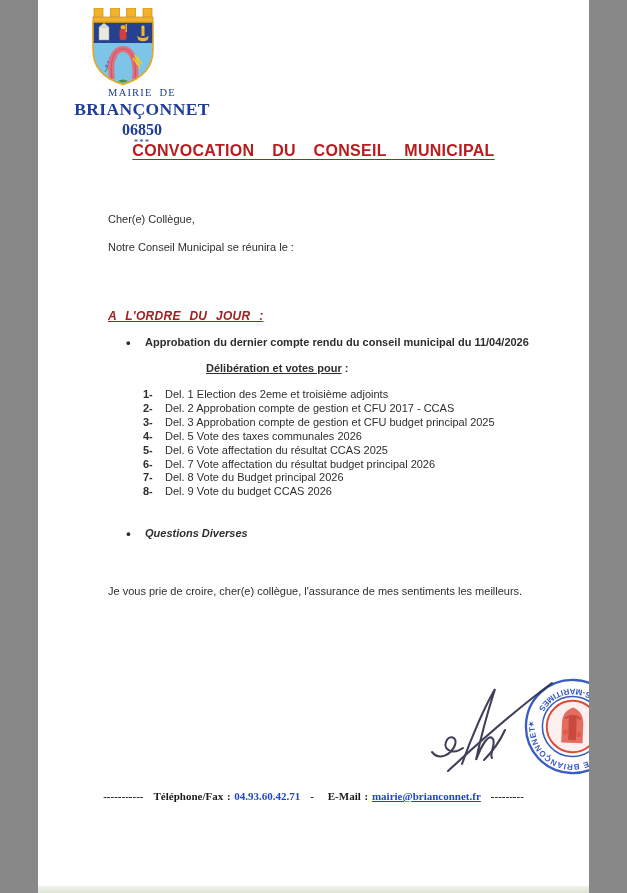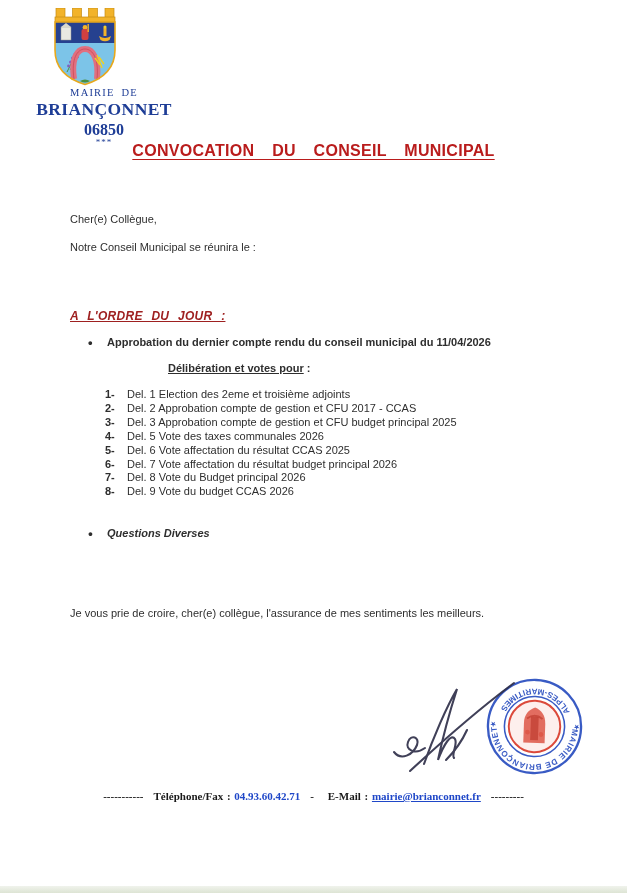--- a/index.html
+++ b/index.html
@@ -1,19 +1,19 @@
 <!DOCTYPE html>
 <html><head>
 <meta charset="utf-8">
 <style>
   * { margin: 0; padding: 0; box-sizing: border-box; }
   body { background: #888; font-family: "Liberation Sans", sans-serif; }
   .page {
     position: relative;
-    width: 627px; height: 893px;
+    width: 551px; height: 893px;
     margin: 0 auto;
     background: #ffffff;
     overflow: hidden;
     color: #2e2e2e;
     font-family: "Liberation Sans", sans-serif;
   }
   .b { font-weight: bold; }
   .i { font-style: italic; }
   .u { text-decoration: underline; }
 
@@ -57,21 +57,21 @@
   .bullet-item::before {
     content: "\2022";
     position: absolute; left: 0; top: -1px; font-size: 13px;
   }
   .bullet-1 { top: 336px; }
   .bullet-2 { top: 527px; font-style: italic; }
   .deliberation { position: absolute; left: 128px; top: 362px; font-size: 11px; font-weight: bold; padding-left: 40px; }
   .agenda-list { position: absolute; left: 105px; top: 388px; font-size: 11px; }
   .agenda-row { line-height: 13.9px; white-space: nowrap; }
   .agenda-num { display: inline-block; width: 22px; font-weight: bold; }
-  .closing { left: 70px; top: 606px; }
+  .closing { left: 70px; top: 584px; }
 
   
   .sig-block {
     position: absolute; left: 407px; top: 647px;
     font-size: 11.5px; line-height: 15.5px; color: #2a2a2a;
     word-spacing: 2px;
   }
   .signature-svg { position: absolute; left: 388px; top: 674px; width: 132px; height: 102px; z-index: 3; }
   .stamp-svg { position: absolute; left: 486px; top: 678px; width: 97px; height: 97px; z-index: 2; opacity: .93; }
 

